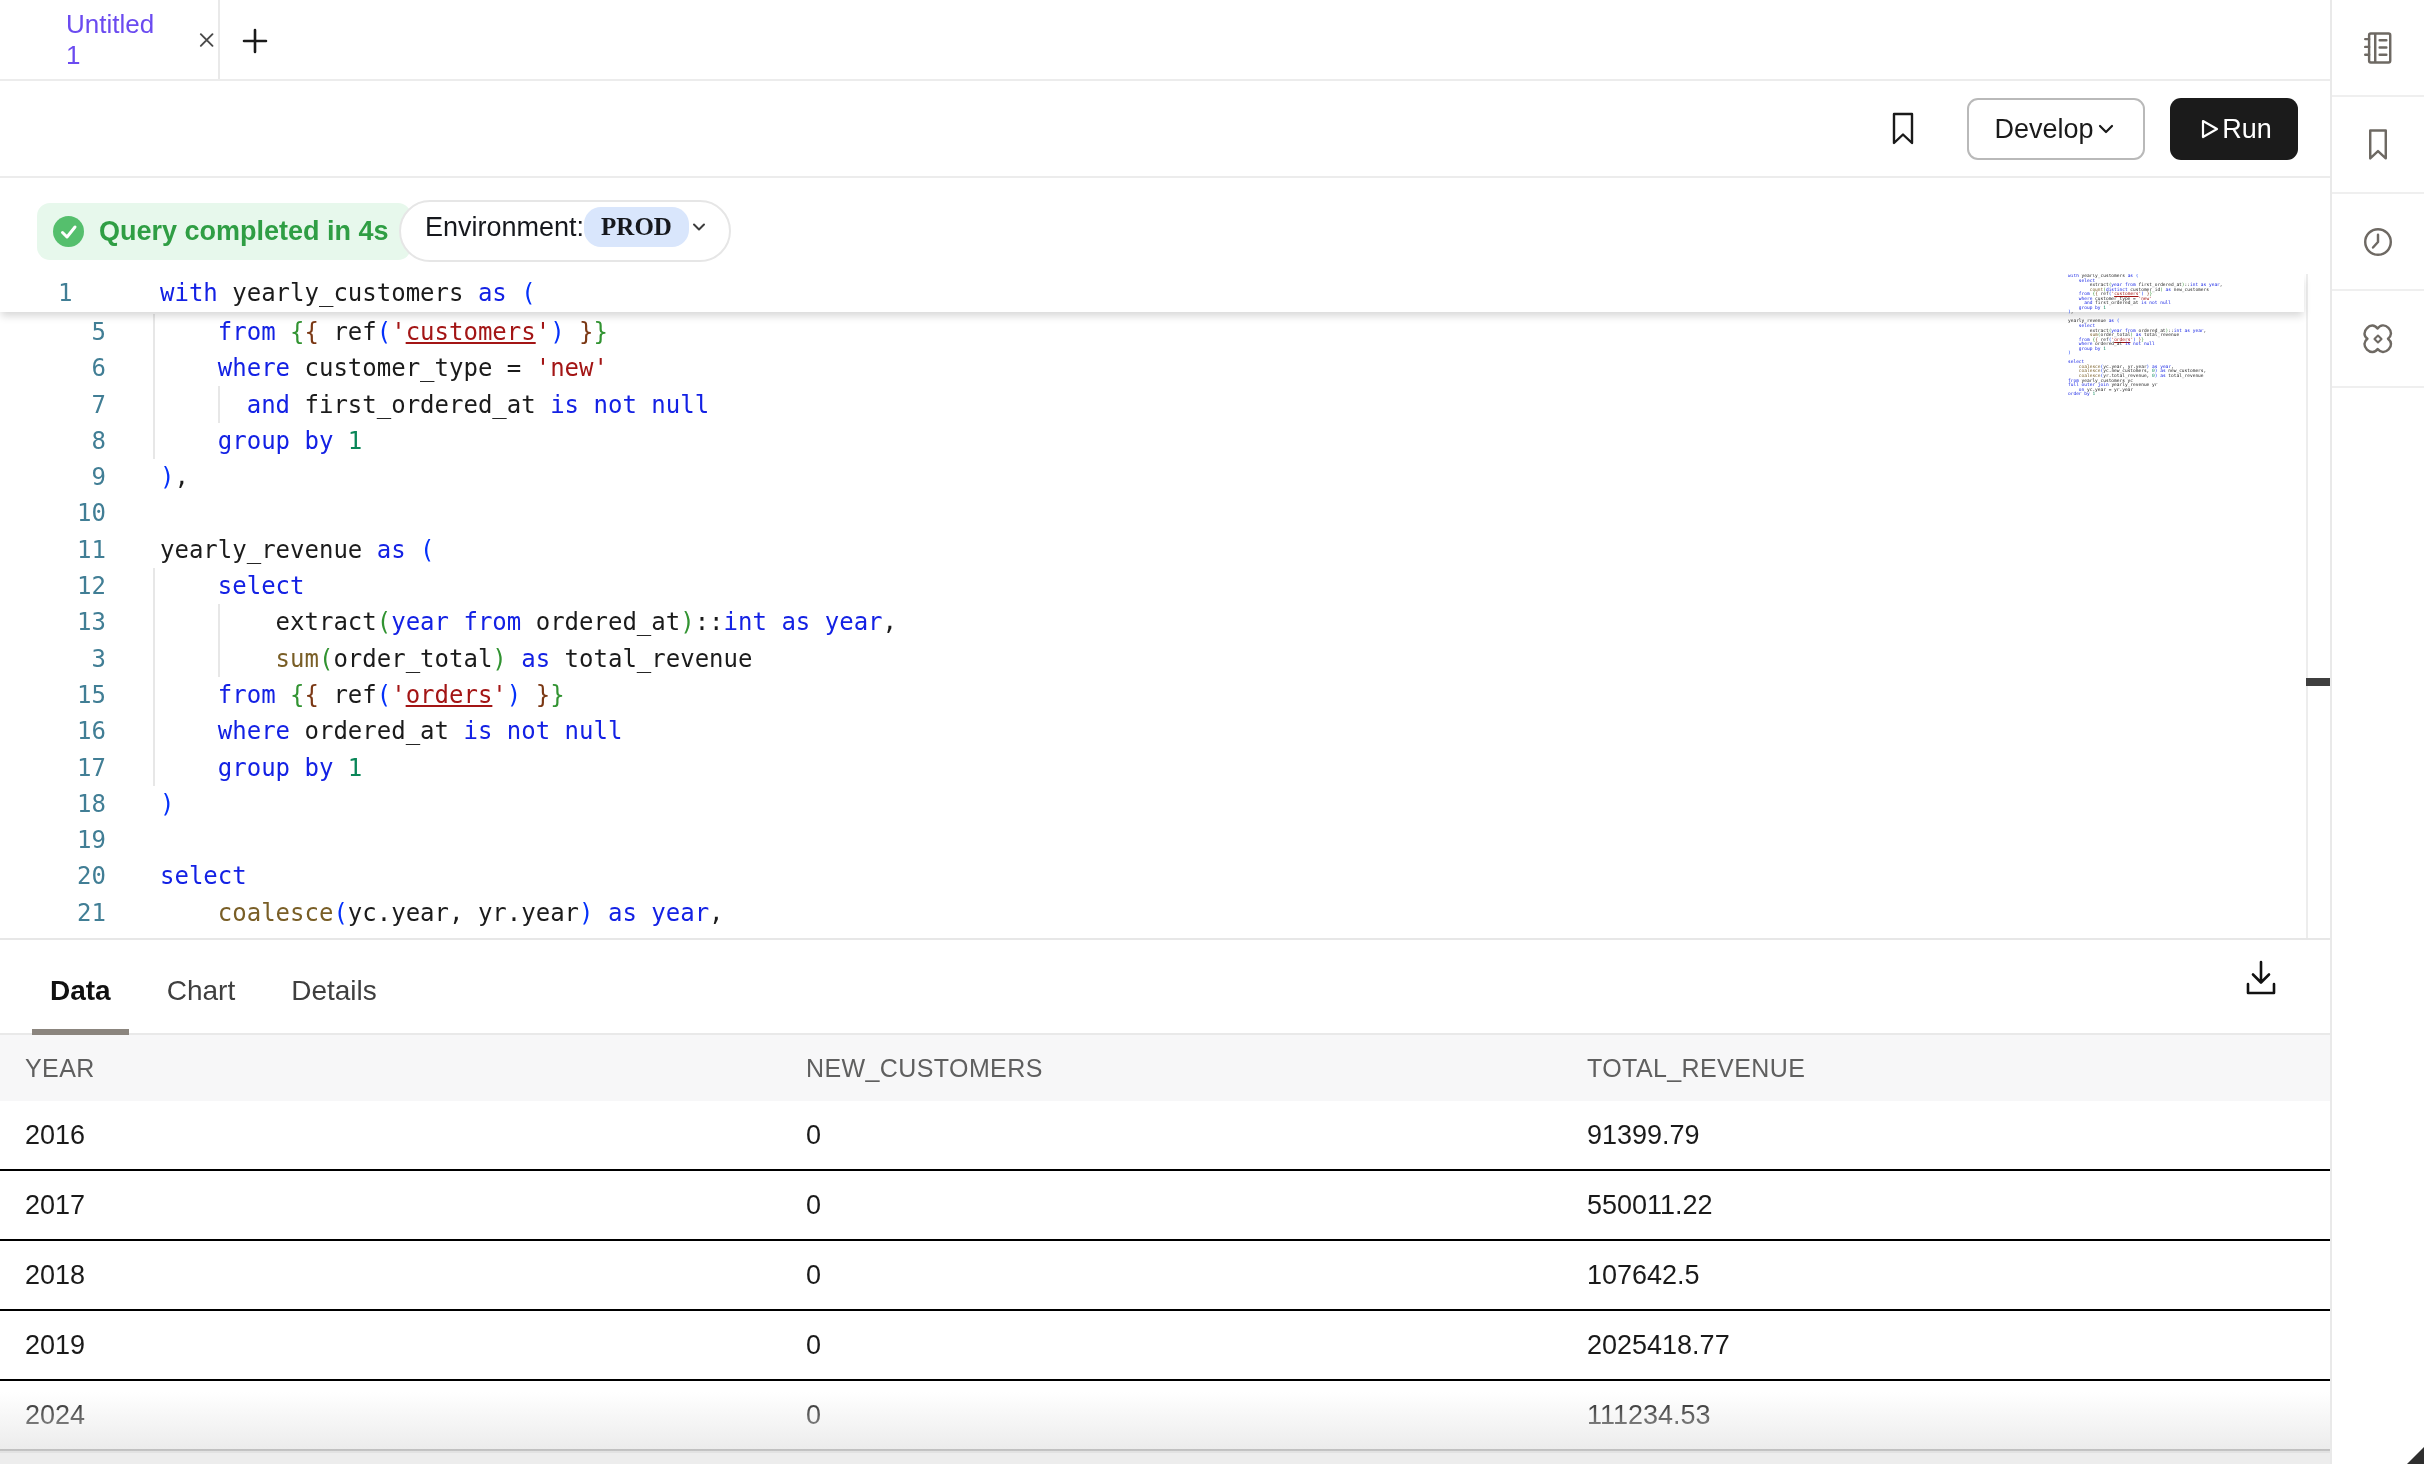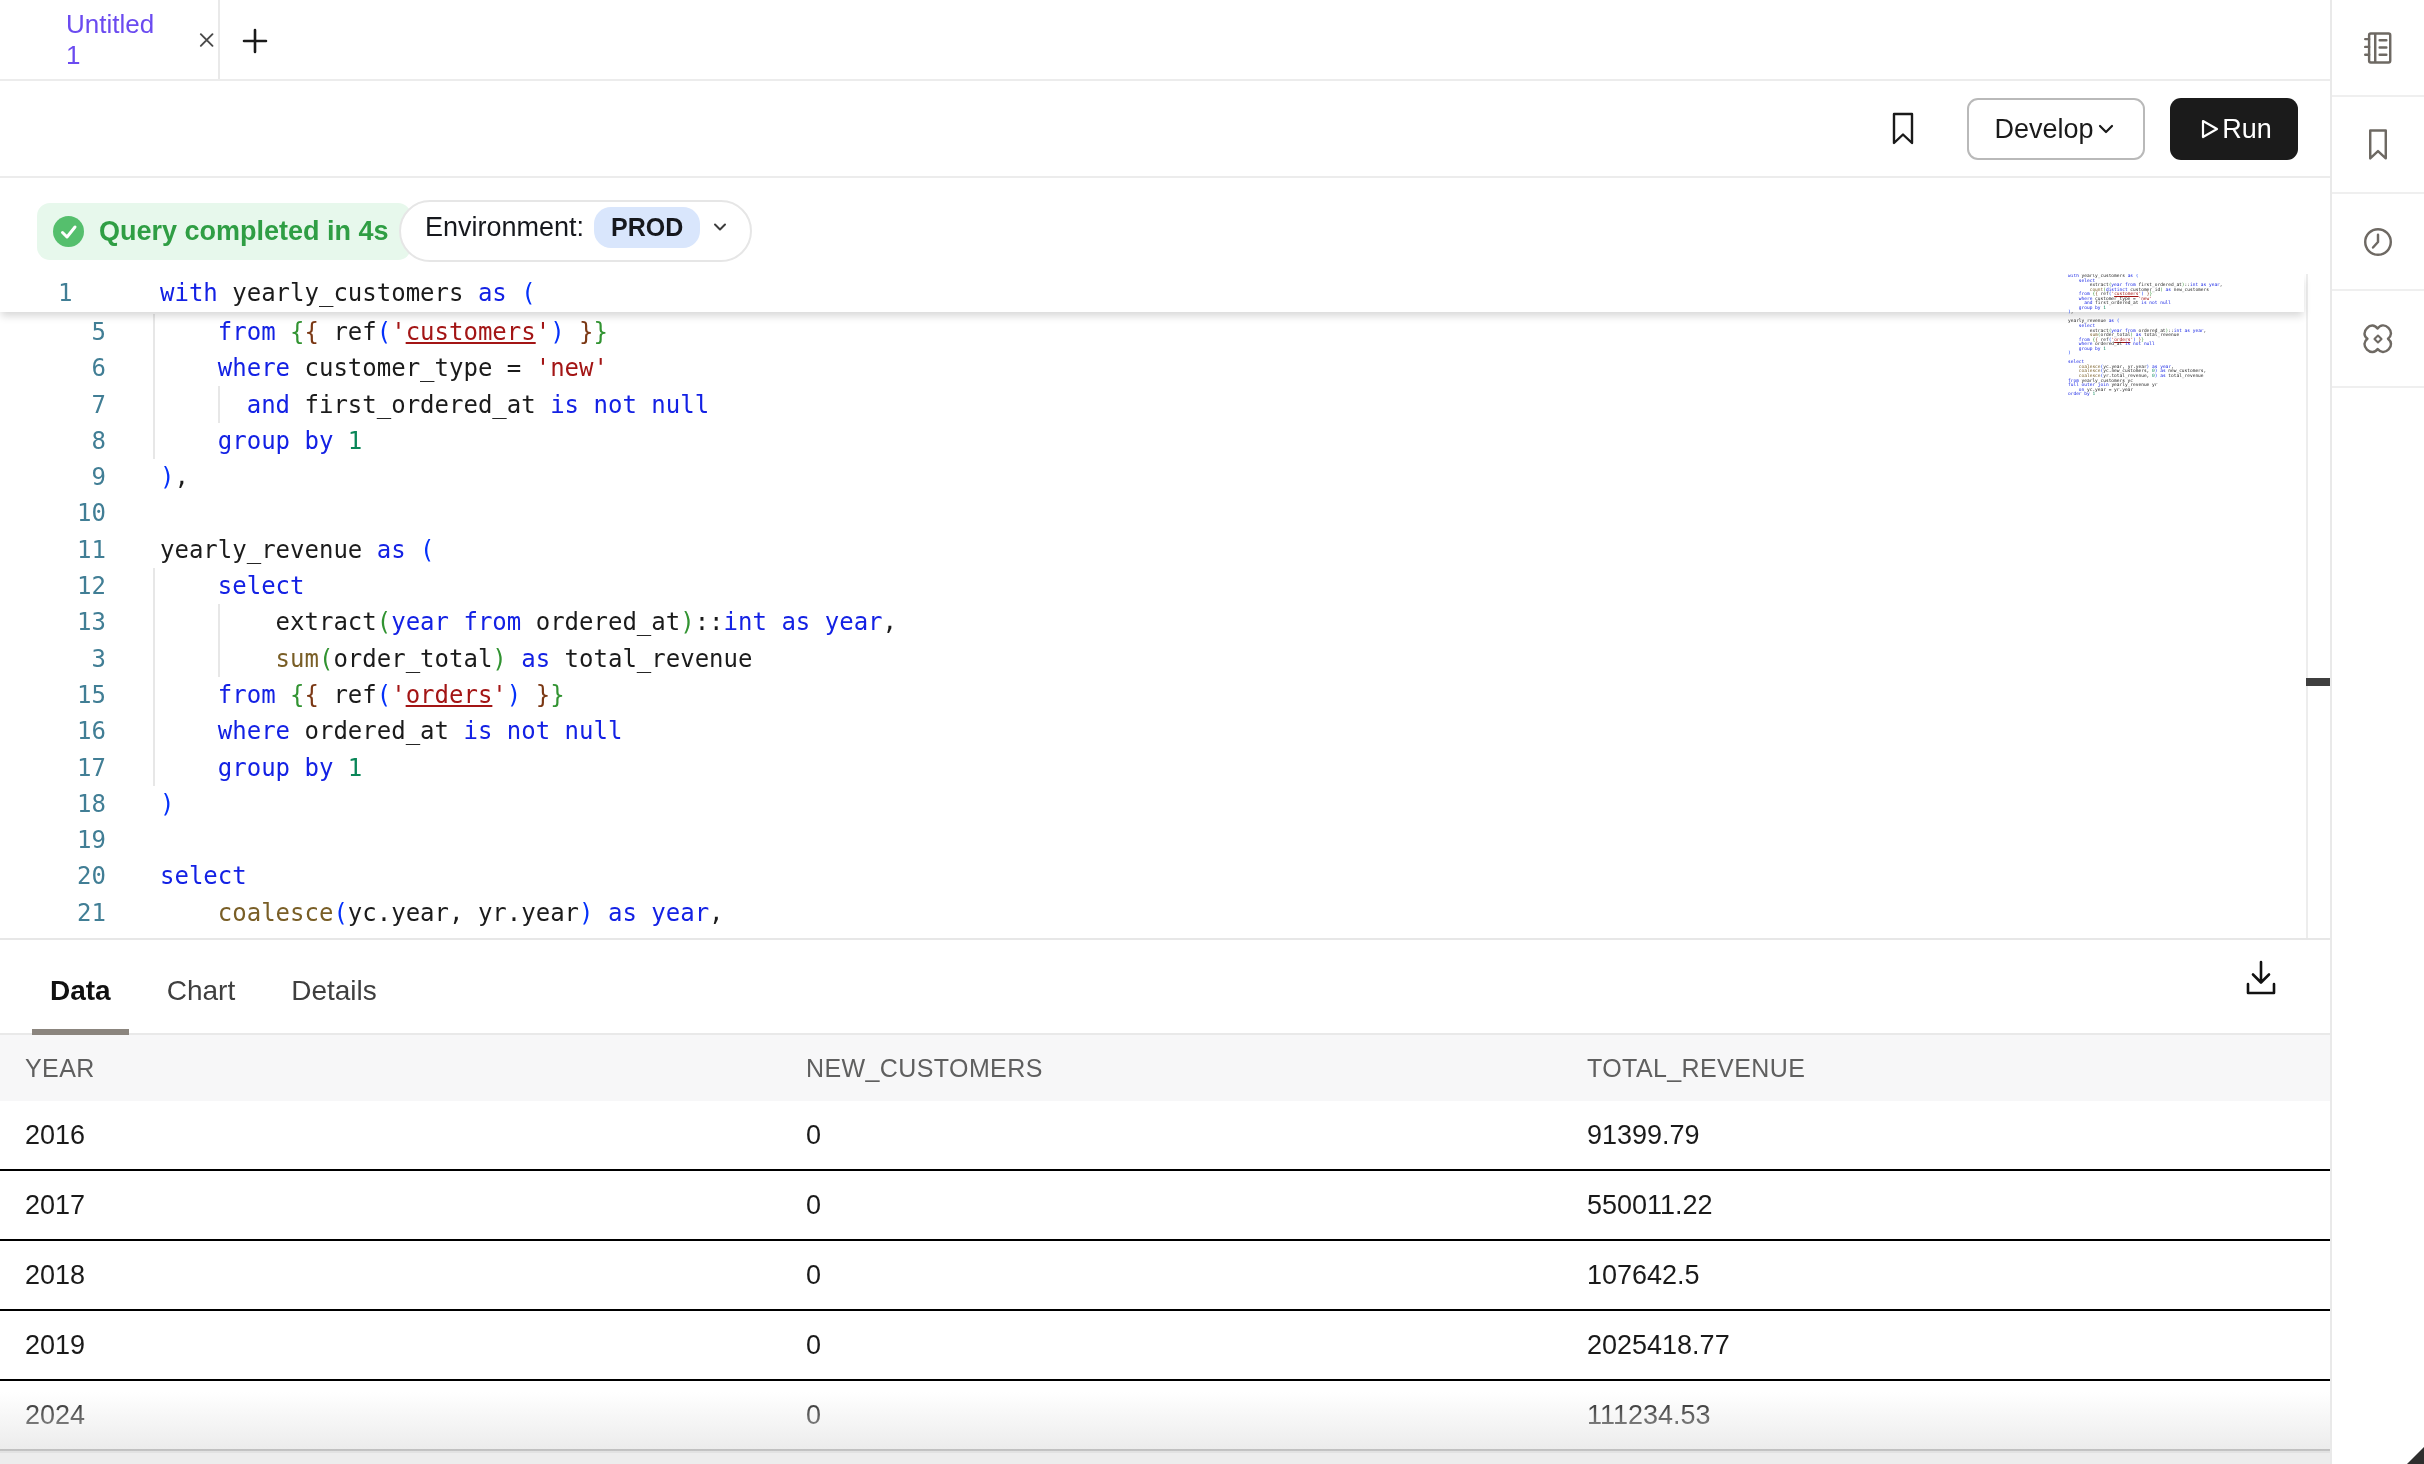--- a/index.html
+++ b/index.html
@@ -21,24 +21,24 @@
   .btn{position:absolute;display:flex;align-items:center;justify-content:center;gap:0;
        height:62px;border-radius:11px;font-size:27px;cursor:pointer;box-sizing:border-box;}
   .btn-develop{left:1967px;top:98px;width:178px;background:#fff;border:2px solid #b9b9b9;color:#1a1a1a;}
   .btn-run{left:2170px;top:98px;width:128px;background:#1b1b1b;border:none;color:#fff;font-weight:500;}
 
   
   .status-badge{position:absolute;left:37px;top:203px;height:57px;display:flex;align-items:center;gap:15px;
        background:#e7f8ec;border-radius:13px;padding:0 22px 0 16px;}
   .status-badge .txt{font-size:27px;font-weight:600;color:#2f9e44;}
   .check-circle{width:31px;height:31px;border-radius:50%;background:#55bf6d;display:flex;align-items:center;justify-content:center;}
-  .env-pill{position:absolute;left:399px;top:200px;height:62px;display:flex;align-items:center;gap:10px;
+  .env-pill{position:absolute;left:399px;top:200px;height:62px;display:flex;align-items:center;gap:0;
        background:#fff;border:2px solid #e6e6e6;border-radius:33px;padding:0 20px 8px 24px;box-sizing:border-box;cursor:pointer;}
   .env-label{font-size:27px;color:#16181d;}
-  .prod-chip{font-size:25px;font-weight:600;color:#16181d;background:#d9e6fc;border-radius:17px;padding:6px 17px;}
+  .prod-chip{font-size:25px;font-weight:600;color:#16181d;background:#d9e6fc;border-radius:17px;padding:6px 17px;font-family:Liberation Serif, serif;}
 
   
   .editor{position:absolute;left:0;top:274px;width:2330px;height:666px;overflow:hidden;background:#fff;
        border-bottom:2px solid #e7e7e7;box-sizing:border-box;font-family:"DejaVu Sans Mono",monospace;font-size:24px;cursor:text;}
   .ed-lines{position:absolute;left:0;top:40px;right:30px;}
   .ed-line{display:flex;height:36.3px;line-height:36.3px;}
   .ed-gutter{flex:none;width:106px;text-align:right;color:#417e95;}
   .ed-code{margin-left:54px;white-space:pre;color:#1b1b1b;}
   .sticky{position:absolute;left:0;top:0;width:2304px;height:38px;background:#fff;z-index:3;
        box-shadow:0 5px 8px -1px rgba(0,0,0,0.16);}

